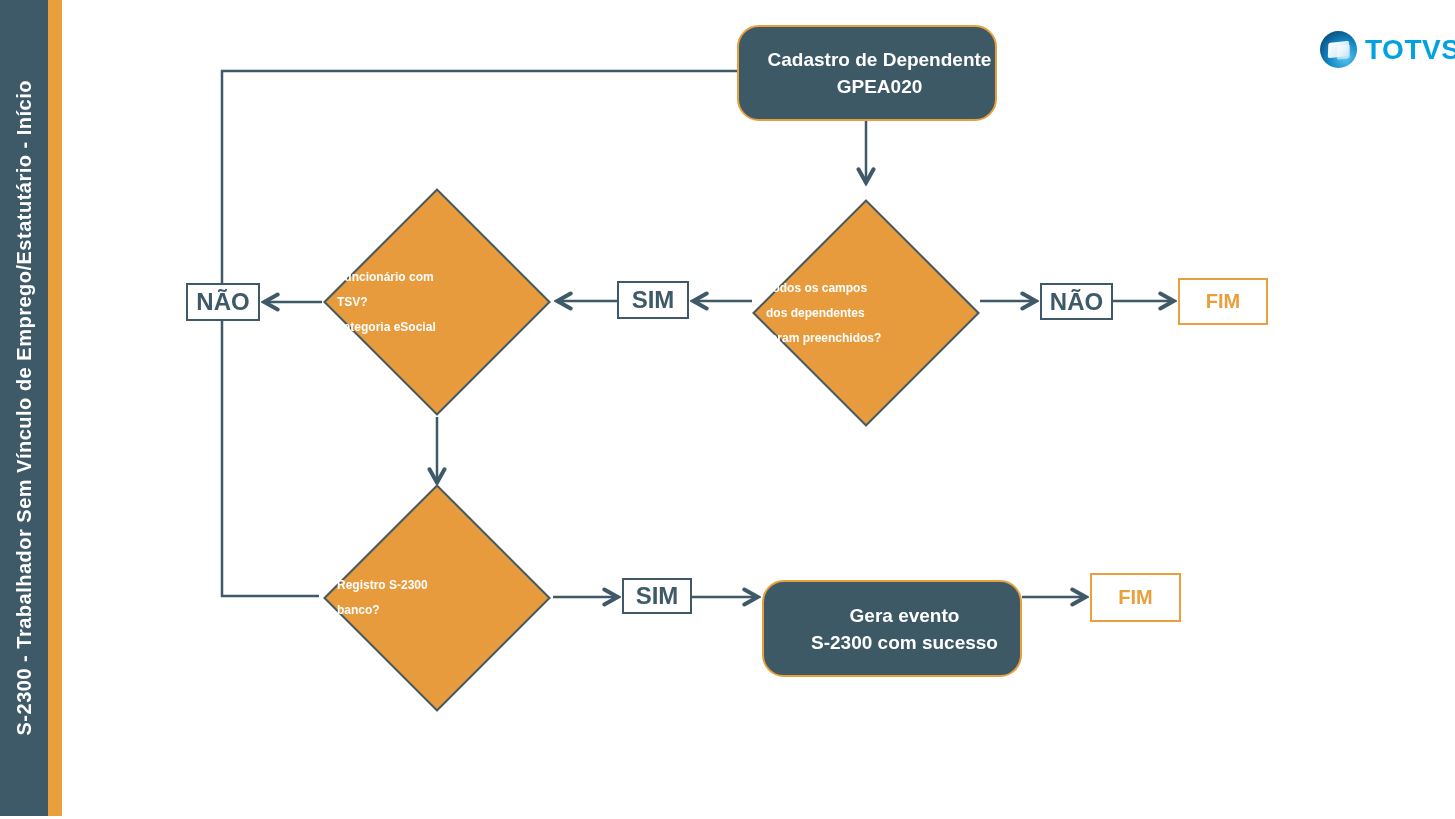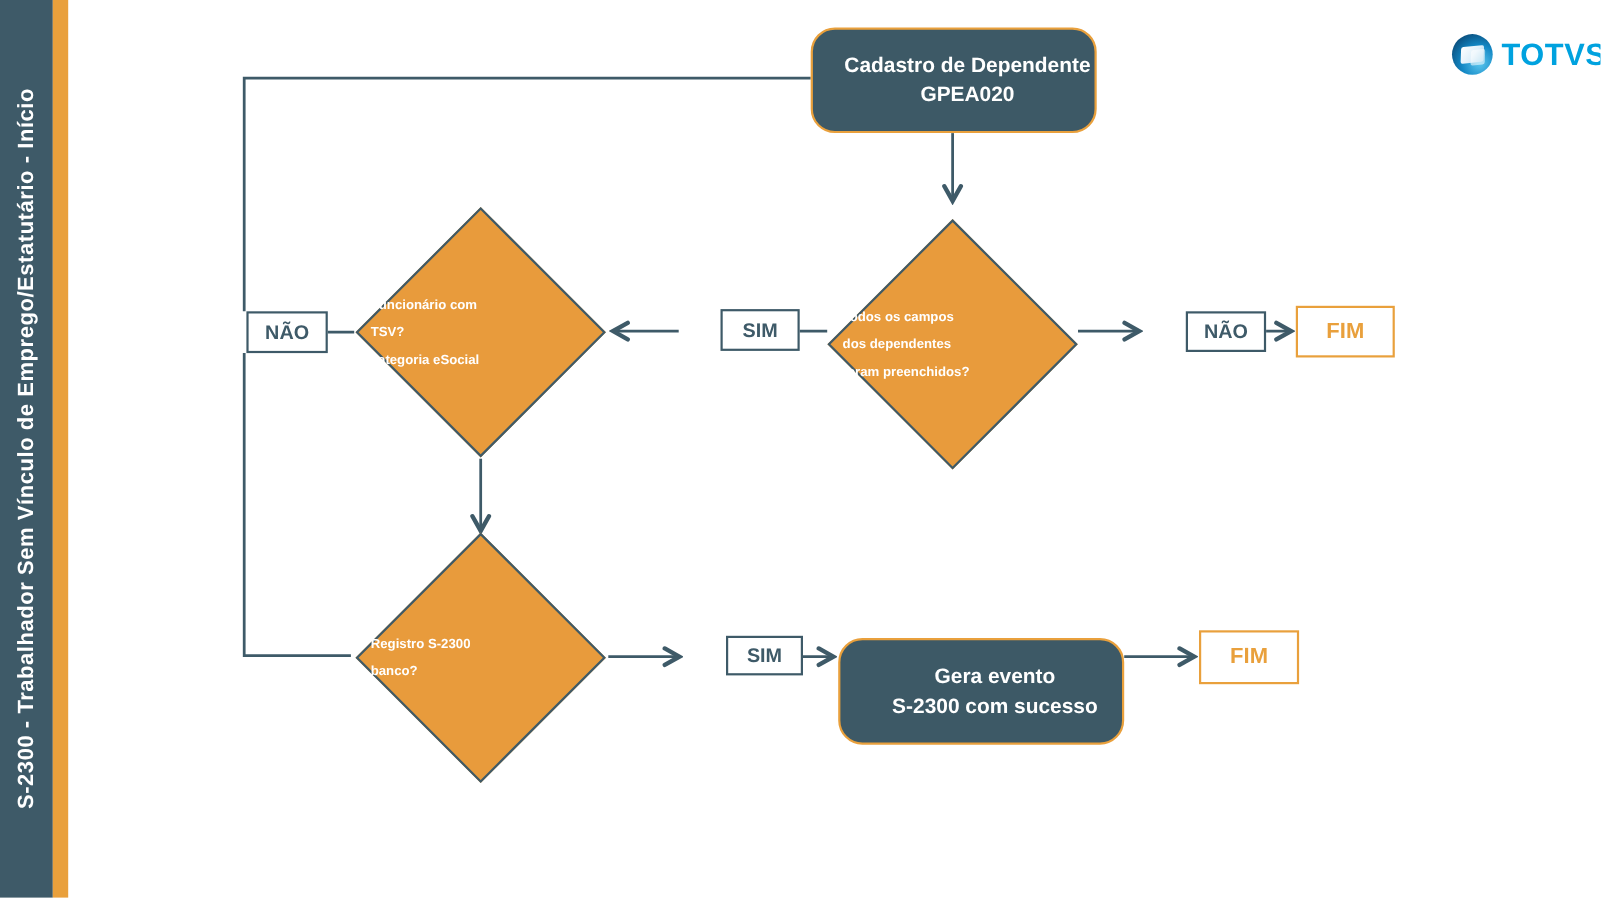--- a/index.html
+++ b/index.html
@@ -57,21 +57,21 @@
     color: #ffffff; font-weight: bold; font-size: 19px; line-height: 27px; text-align: center; padding-left: 25px;
   }
   .node-start   { left: 737px; top: 25px;  width: 260px; height: 96px; }
   .node-success { left: 762px; top: 580px; width: 260px; height: 97px; }
 
   
   .label-box {
     position: absolute; background: #ffffff;
     border: 2px solid #3E5A68;
     display: flex; align-items: center; justify-content: center;
-    color: #3E5A68; font-weight: bold; font-size: 18px; margin-left: 38px;
+    color: #3E5A68; font-weight: bold; font-size: 24px;
   }
   .sim-1 { left: 617px;  top: 281px; width: 72px; height: 38px; }
   .nao-1 { left: 1040px; top: 283px; width: 73px; height: 37px; }
   .nao-2 { left: 186px;  top: 283px; width: 74px; height: 38px; }
   .sim-2 { left: 622px;  top: 578px; width: 70px; height: 36px; }
 
   
   .fim-box {
     position: absolute; background: #ffffff;
     border: 2px solid #E9A03C;

